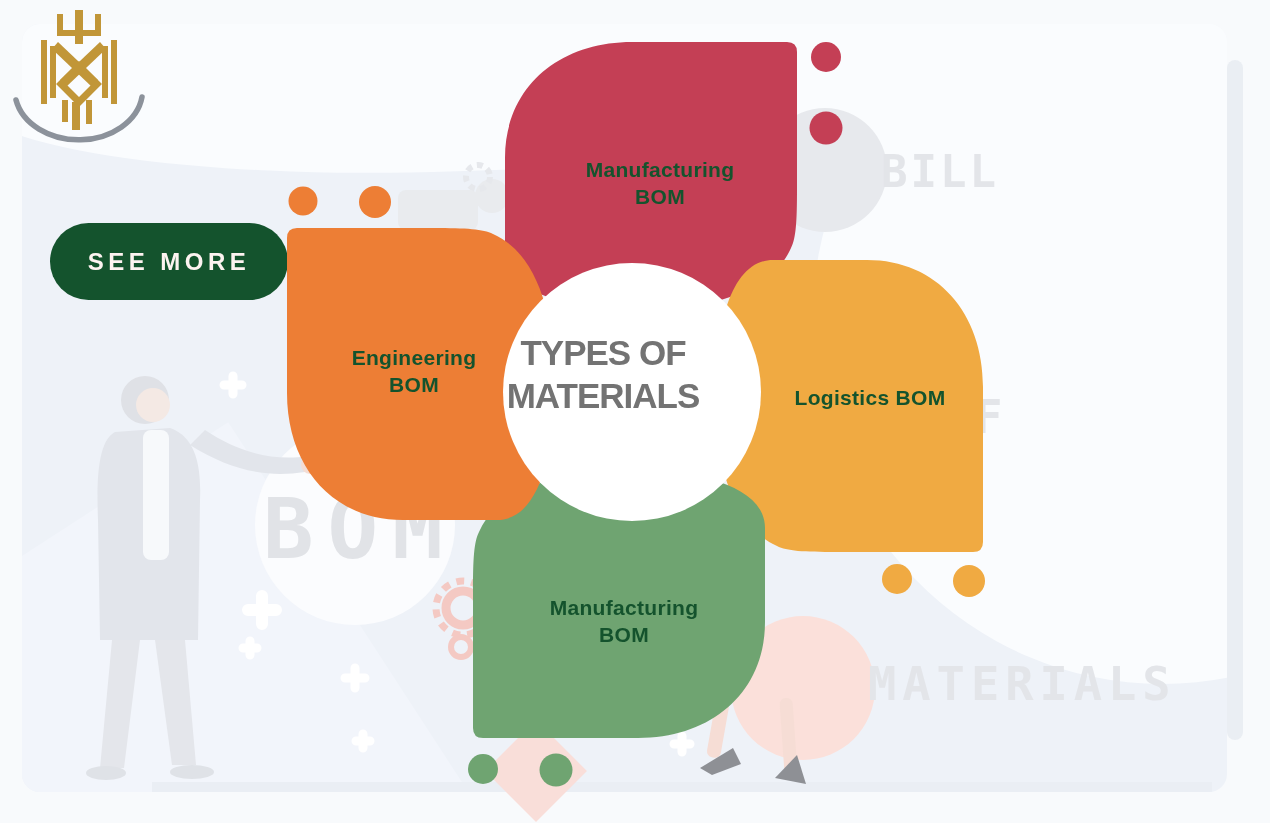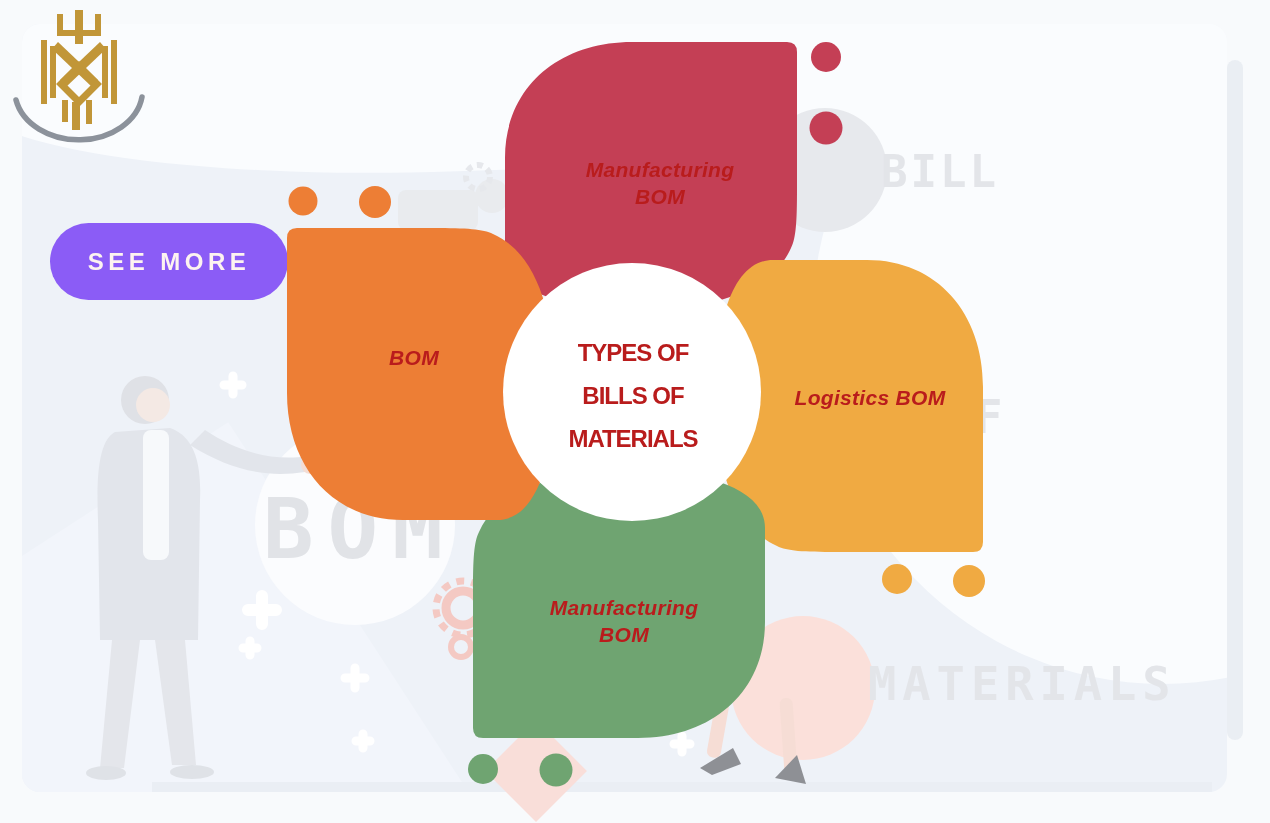--- a/index.html
+++ b/index.html
@@ -22,31 +22,31 @@
 
   
   .wm{color:#e3e5e9;font-family:"DejaVu Sans Mono",monospace;font-weight:bold;
       white-space:nowrap;line-height:1;}
   #wm-bill{left:881px;top:150px;font-size:44px;letter-spacing:3px;}
   #wm-of{left:941px;top:394px;font-size:46px;letter-spacing:6px;}
   #wm-materials{left:868px;top:660px;font-size:47px;letter-spacing:6px;}
   #wm-bom{left:263px;top:487px;font-size:84px;letter-spacing:14px;color:#e1e3e7;}
 
   #see-more{left:50px;top:223px;width:238px;height:77px;border-radius:40px;
-      background:#8b5cf6;border:none;color:#fdf3f0;font-family:"Liberation Sans",sans-serif;
+      background:#14532d;border:none;color:#fdf3f0;font-family:"Liberation Sans",sans-serif;
       font-weight:bold;font-size:24px;letter-spacing:4.5px;text-align:center;line-height:77px;
       cursor:pointer;padding:0;}
 
   
-  #center-title{left:500px;top:331px;width:266px;text-align:center;color:#b91c1c;
-      font-weight:bold;font-size:24px;line-height:43px;letter-spacing:-1px;}
+  #center-title{left:470px;top:331px;width:266px;text-align:center;color:#737373;
+      font-weight:bold;font-size:35px;line-height:43px;letter-spacing:-1px;}
 
   
-  .petal-label{width:250px;text-align:center;color:#b91c1c;font-weight:bold;
-      font-size:21px;line-height:27px;letter-spacing:.3px;font-style:italic;}
+  .petal-label{width:250px;text-align:center;color:#14532d;font-weight:bold;
+      font-size:21px;line-height:27px;letter-spacing:.3px;}
   #label-manufacturing{left:535px;top:156px;}
   #label-engineering{left:289px;top:344px;}
   #label-logistics{left:745px;top:384px;}
   #label-configurable{left:499px;top:594px;}
 
   svg{display:block;}
 </style>
 </head>
 <body>
 
@@ -138,29 +138,29 @@
     <circle cx="897" cy="579" r="15" fill="#F0AA42"></circle>
     <circle cx="969" cy="581" r="16" fill="#F0AA42"></circle>
     <circle cx="483" cy="769" r="15" fill="#6FA471"></circle>
     <circle cx="556" cy="770" r="16.5" fill="#6FA471"></circle>
 
     <circle cx="632" cy="392" r="129" fill="#ffffff"></circle>
   </svg>
 
   <div id="center-title" class="abs">
     <div>TYPES OF</div>
-    <div>BILLS OF</div>
     <div>MATERIALS</div>
   </div>
 
   <div id="label-manufacturing" class="abs petal-label">
     <div>Manufacturing</div>
     <div>BOM</div>
   </div>
   <div id="label-engineering" class="abs petal-label">
+    <div>Engineering</div>
     <div>BOM</div>
   </div>
   <div id="label-logistics" class="abs petal-label">
     <div>Logistics BOM</div>
   </div>
   <div id="label-configurable" class="abs petal-label">
     <div>Manufacturing</div>
     <div>BOM</div>
   </div>
 

